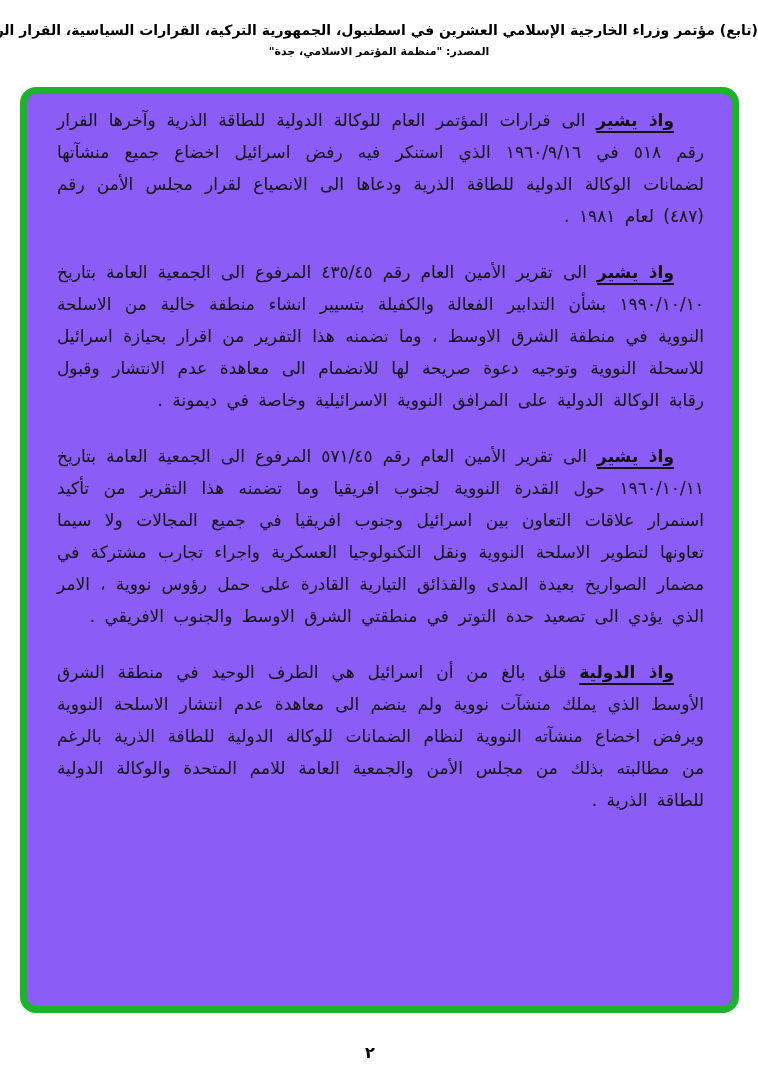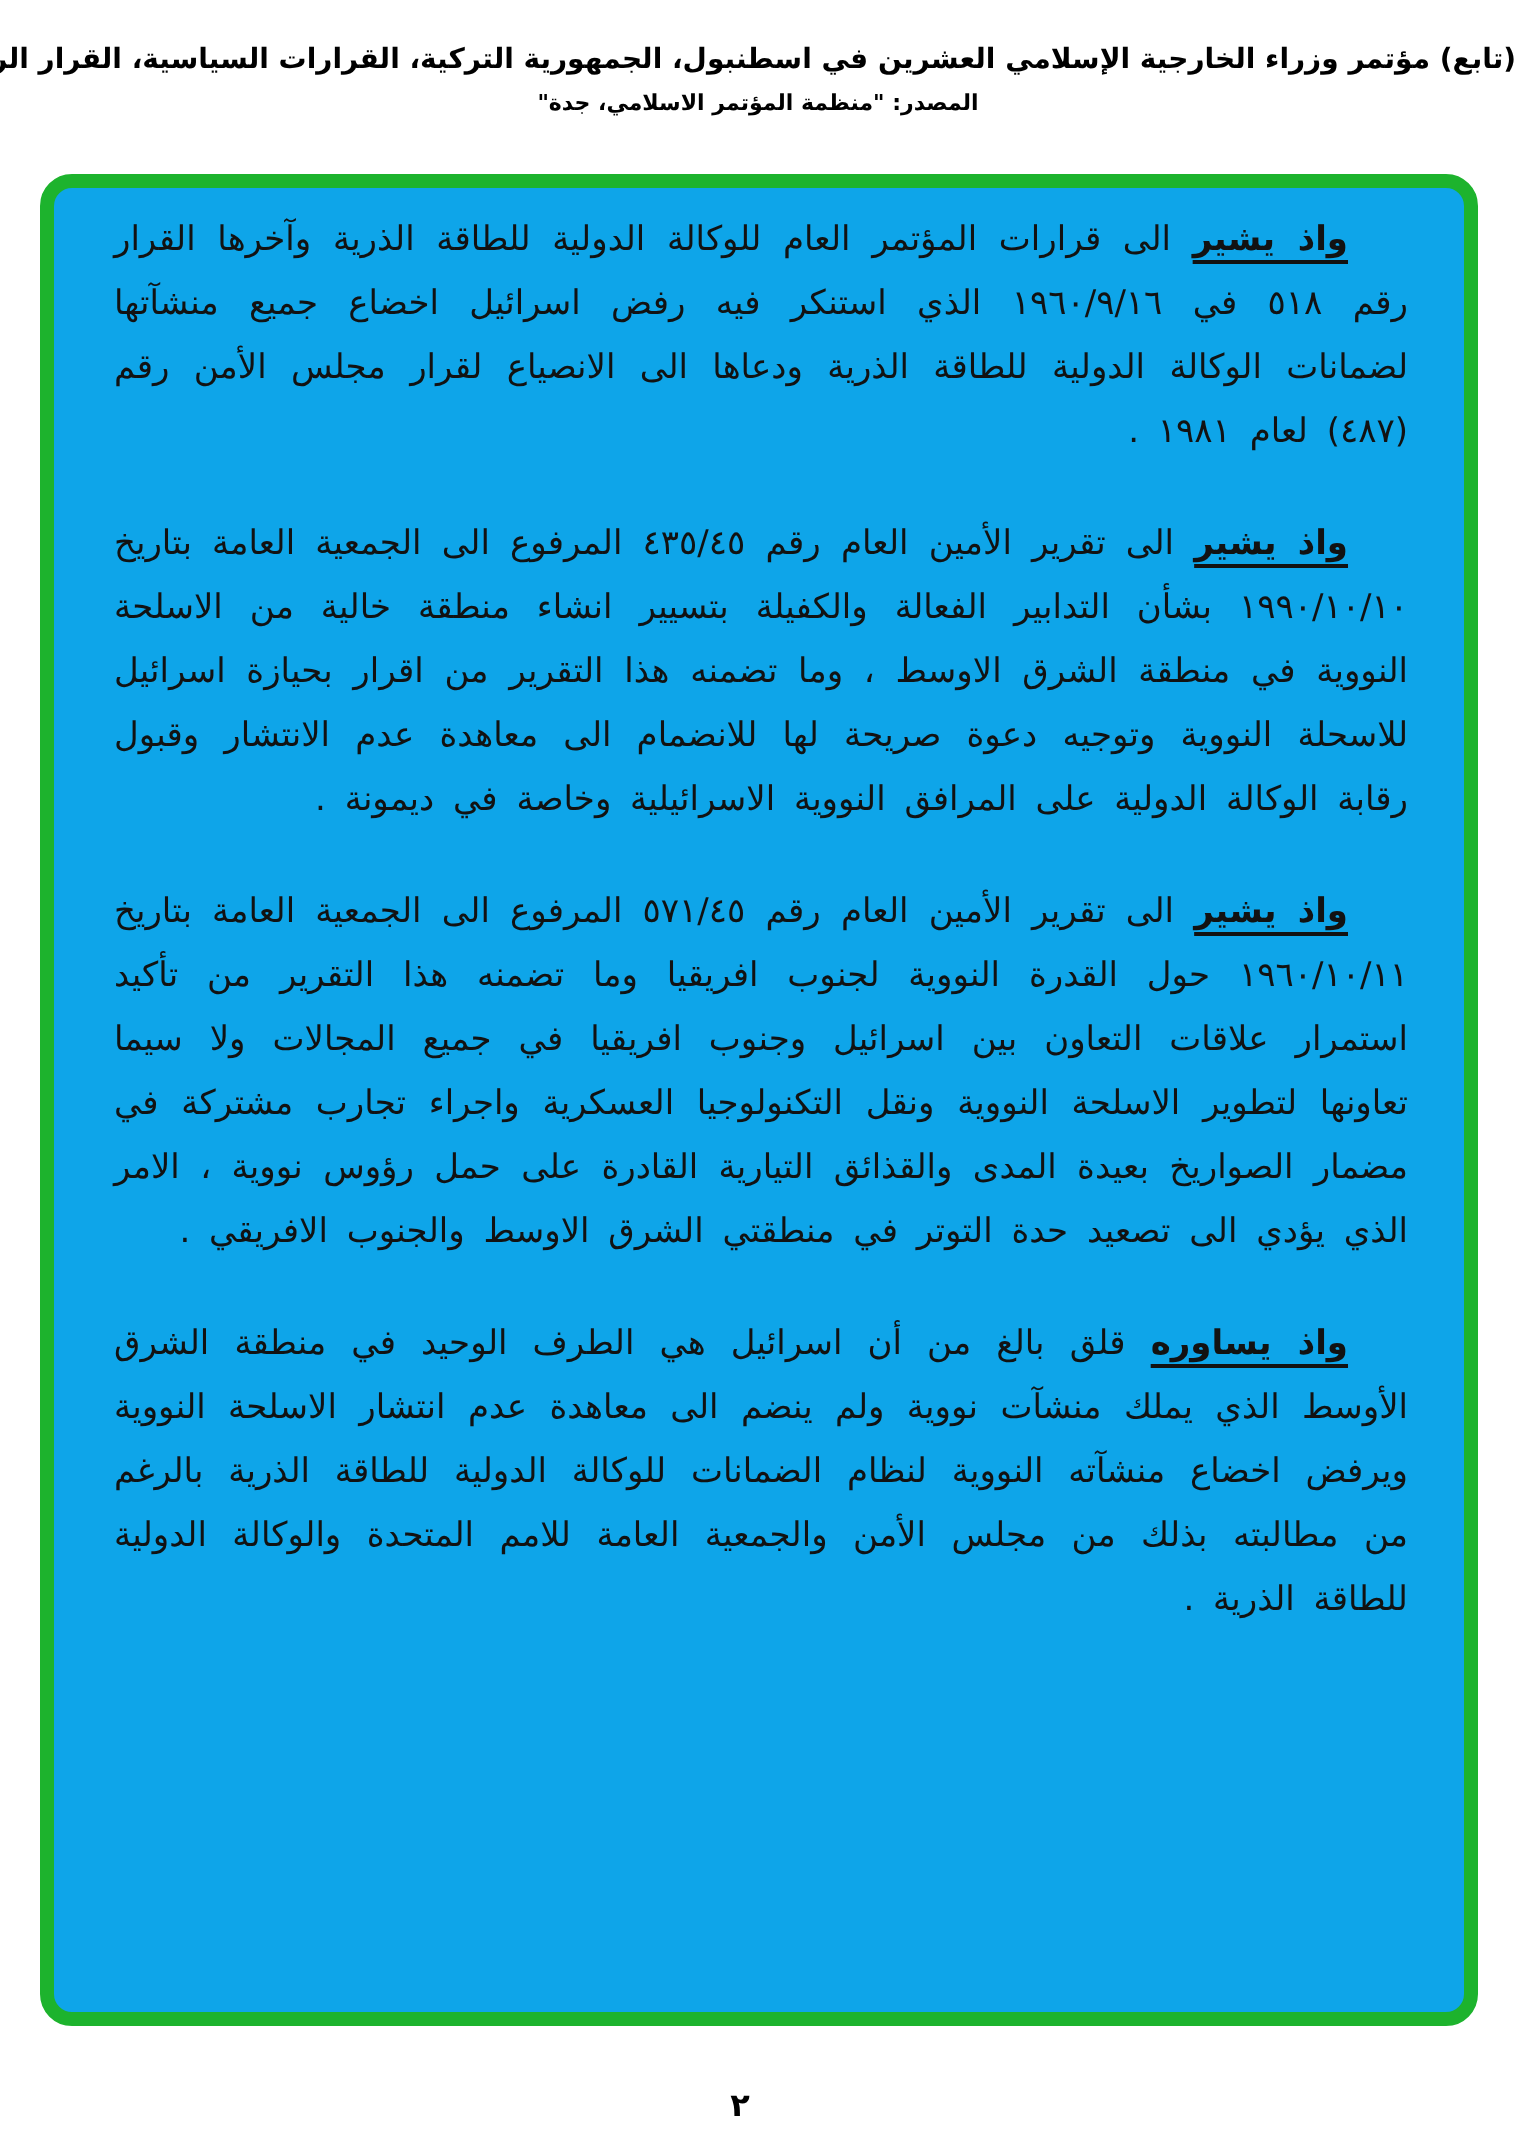--- a/index.html
+++ b/index.html
@@ -38,21 +38,21 @@
   }
   .green-box {
     position: absolute;
     top: 87px;
     left: 20px;
     width: 719px;
     height: 926px;
     box-sizing: border-box;
     border: 7px solid #1db32d;
     border-radius: 16px;
-    background: #0ea5e9;
+    background: #8b5cf6;
     padding: 10px 28px 0 30px;
     overflow: hidden;
   }
   .green-box p {
     margin: 0 0 24px 0;
     direction: rtl;
     text-align: justify;
     text-indent: 30px;
     font-size: 17px;
     line-height: 32px;
@@ -87,19 +87,19 @@
   </div>
 
   <div class="green-box">
 
     <p><span class="lead">واذ يشير</span><span> الى قرارات المؤتمر العام للوكالة الدولية للطاقة الذرية وآخرها القرار رقم ٥١٨ في ١٩٦٠/٩/١٦ الذي استنكر فيه رفض اسرائيل اخضاع جميع منشآتها لضمانات الوكالة الدولية للطاقة الذرية ودعاها الى الانصياع لقرار مجلس الأمن رقم (٤٨٧) لعام ١٩٨١ .</span></p>
 
     <p><span class="lead">واذ يشير</span><span> الى تقرير الأمين العام رقم ٤٣٥/٤٥ المرفوع الى الجمعية العامة بتاريخ ١٩٩٠/١٠/١٠ بشأن التدابير الفعالة والكفيلة بتسيير انشاء منطقة خالية من الاسلحة النووية في منطقة الشرق الاوسط ، وما تضمنه هذا التقرير من اقرار بحيازة اسرائيل للاسحلة النووية وتوجيه دعوة صريحة لها للانضمام الى معاهدة عدم الانتشار وقبول رقابة الوكالة الدولية على المرافق النووية الاسرائيلية وخاصة في ديمونة .</span></p>
 
     <p><span class="lead">واذ يشير</span><span> الى تقرير الأمين العام رقم ٥٧١/٤٥ المرفوع الى الجمعية العامة بتاريخ ١٩٦٠/١٠/١١ حول القدرة النووية لجنوب افريقيا وما تضمنه هذا التقرير من تأكيد استمرار علاقات التعاون بين اسرائيل وجنوب افريقيا في جميع المجالات ولا سيما تعاونها لتطوير الاسلحة النووية ونقل التكنولوجيا العسكرية واجراء تجارب مشتركة في مضمار الصواريخ بعيدة المدى والقذائق التيارية القادرة على حمل رؤوس نووية ، الامر الذي يؤدي الى تصعيد حدة التوتر في منطقتي الشرق الاوسط والجنوب الافريقي .</span></p>
 
-    <p><span class="lead">واذ يساوره</span><span> قلق بالغ من أن اسرائيل هي الطرف الوحيد في منطقة الشرق الأوسط الذي يملك منشآت نووية ولم ينضم الى معاهدة عدم انتشار الاسلحة النووية ويرفض اخضاع منشآته النووية لنظام الضمانات للوكالة الدولية للطاقة الذرية بالرغم من مطالبته بذلك من مجلس الأمن والجمعية العامة للامم المتحدة والوكالة الدولية للطاقة الذرية .</span></p>
+    <p><span class="lead">واذ الدولية</span><span> قلق بالغ من أن اسرائيل هي الطرف الوحيد في منطقة الشرق الأوسط الذي يملك منشآت نووية ولم ينضم الى معاهدة عدم انتشار الاسلحة النووية ويرفض اخضاع منشآته النووية لنظام الضمانات للوكالة الدولية للطاقة الذرية بالرغم من مطالبته بذلك من مجلس الأمن والجمعية العامة للامم المتحدة والوكالة الدولية للطاقة الذرية .</span></p>
 
   </div>
 
   <div class="page-number">٢</div>
 
 </div>
 
 </body></html>

